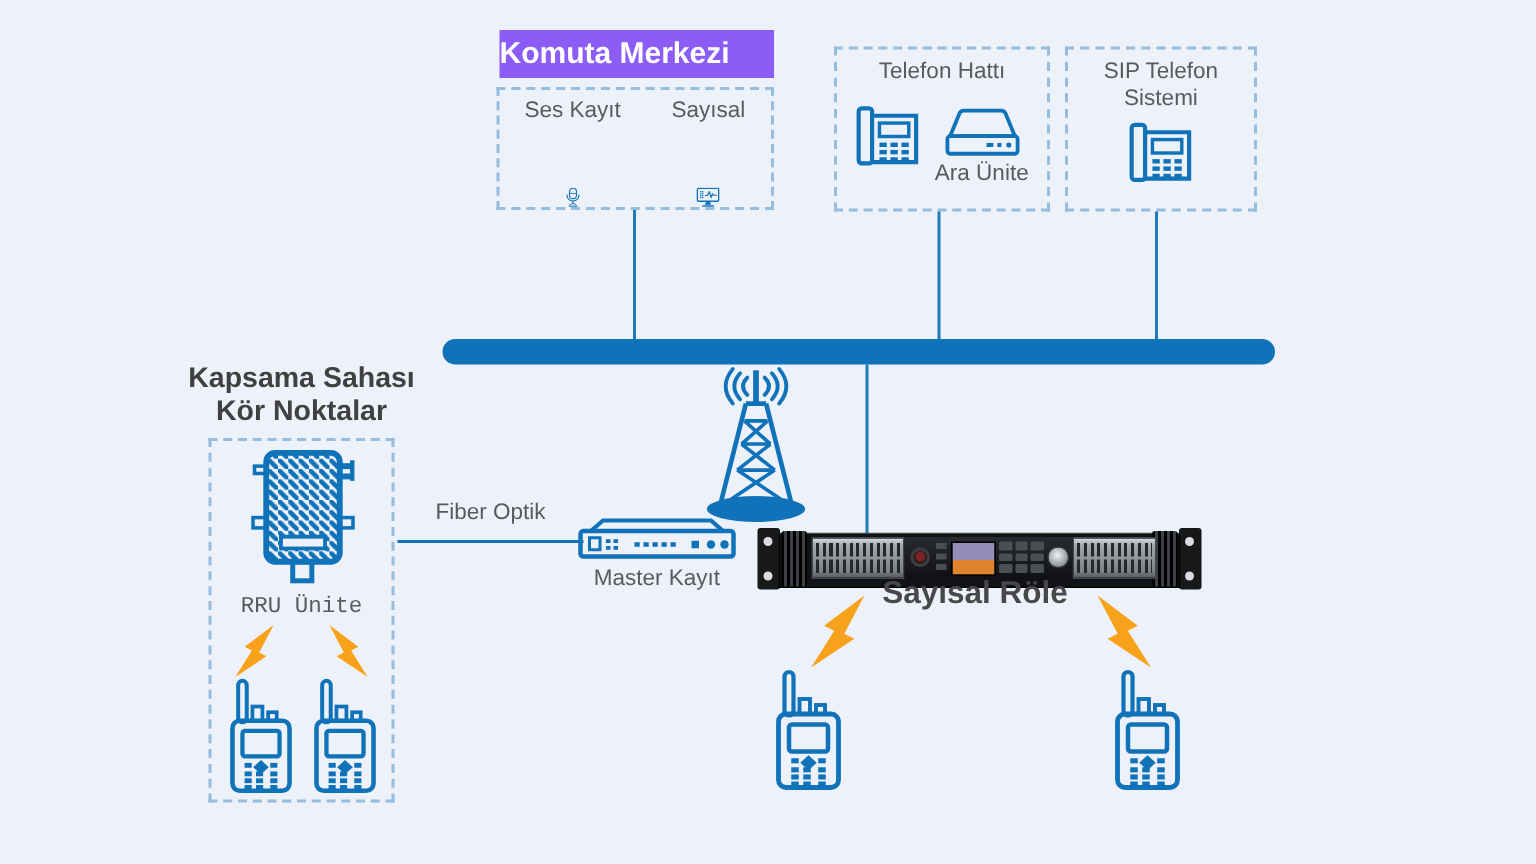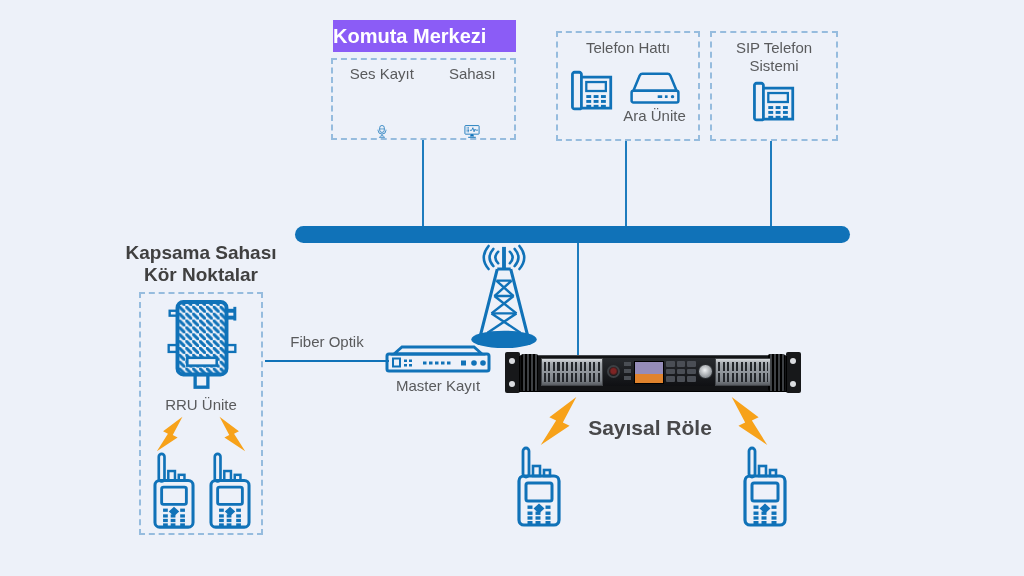--- a/index.html
+++ b/index.html
@@ -29,26 +29,26 @@
   .sip-box{left:710px;top:31px;width:128px;height:110px;text-align:center;}
   .sip-box .title{margin-top:6px;line-height:18px;}
 
   
   .bus{position:absolute;left:295px;top:226px;width:555px;height:17px;border-radius:9px;background:#1072b8;}
 
   
   .cov-title{position:absolute;left:105px;top:242px;width:192px;text-align:center;
              font-size:19px;font-weight:bold;color:#404040;line-height:22px;}
   .cov-box{left:139px;top:292px;width:124px;height:243px;}
-  .cov-box .rru-lbl{position:absolute;left:0;top:102px;width:100%;text-align:center;}
+  .cov-box .rru-lbl{position:absolute;left:0;top:102px;width:100%;text-align:center;font-family:Liberation Mono, monospace;}
 
   
   .fiber-lbl{position:absolute;left:265px;top:333px;width:124px;text-align:center;}
   .master-lbl{position:absolute;left:381px;top:377px;width:114px;text-align:center;}
-  .repeater-lbl{position:absolute;left:570px;top:416px;width:160px;text-align:center;
+  .repeater-lbl{position:absolute;left:570px;top:384px;width:160px;text-align:center;
                 font-size:21px;font-weight:bold;color:#48484a;}
 
   .mirror{transform:scaleX(-1);}
 
   
   .rack{position:absolute;left:505px;top:351px;width:296px;height:43px;}
   .rack .ear{position:absolute;top:1px;width:15px;height:41px;background:#17181a;border-radius:2px;}
   .rack .ear.l{left:0;}.rack .ear.r{right:0;}
   .rack .ear::before,.rack .ear::after{content:"";position:absolute;left:4px;width:6px;height:6px;border-radius:50%;background:#dadce0;}
   .rack .ear::before{top:6px;}.rack .ear::after{bottom:6px;}
@@ -140,21 +140,21 @@
       <span class="lbl">Ses Kayıt</span>
       <svg width="34" height="46" viewBox="0 0 44 56">
         <rect x="12" y="2" width="20" height="30" rx="10" fill="none" stroke="#1072b8" stroke-width="3.2"></rect>
         <line x1="12" y1="17" x2="32" y2="17" stroke="#1072b8" stroke-width="2.6"></line>
         <path d="M5 20 v3 a17 16 0 0 0 34 0 v-3" fill="none" stroke="#1072b8" stroke-width="3.2"></path>
         <line x1="22" y1="40" x2="22" y2="47" stroke="#1072b8" stroke-width="3.2"></line>
         <path d="M16 47 h12 l5 7 h-22 z" fill="none" stroke="#1072b8" stroke-width="2.6"></path>
       </svg>
     </div>
     <div class="cc-item">
-      <span class="lbl">Sahası</span>
+      <span class="lbl">Sayısal</span>
       <svg width="50" height="43" viewBox="0 0 52 44">
         <rect x="2" y="2" width="48" height="29" rx="2" fill="none" stroke="#1072b8" stroke-width="3"></rect>
         <g fill="#1072b8">
           <rect x="8" y="8" width="3" height="3"></rect>
             <rect x="12.5" y="8" width="3" height="3"></rect>
           <rect x="8" y="12.5" width="3" height="3"></rect>
             <rect x="12.5" y="12.5" width="3" height="3"></rect>
           <rect x="8" y="17" width="3" height="3"></rect>
             <rect x="12.5" y="17" width="3" height="3"></rect>
           <rect x="8" y="21.5" width="3" height="3"></rect>

